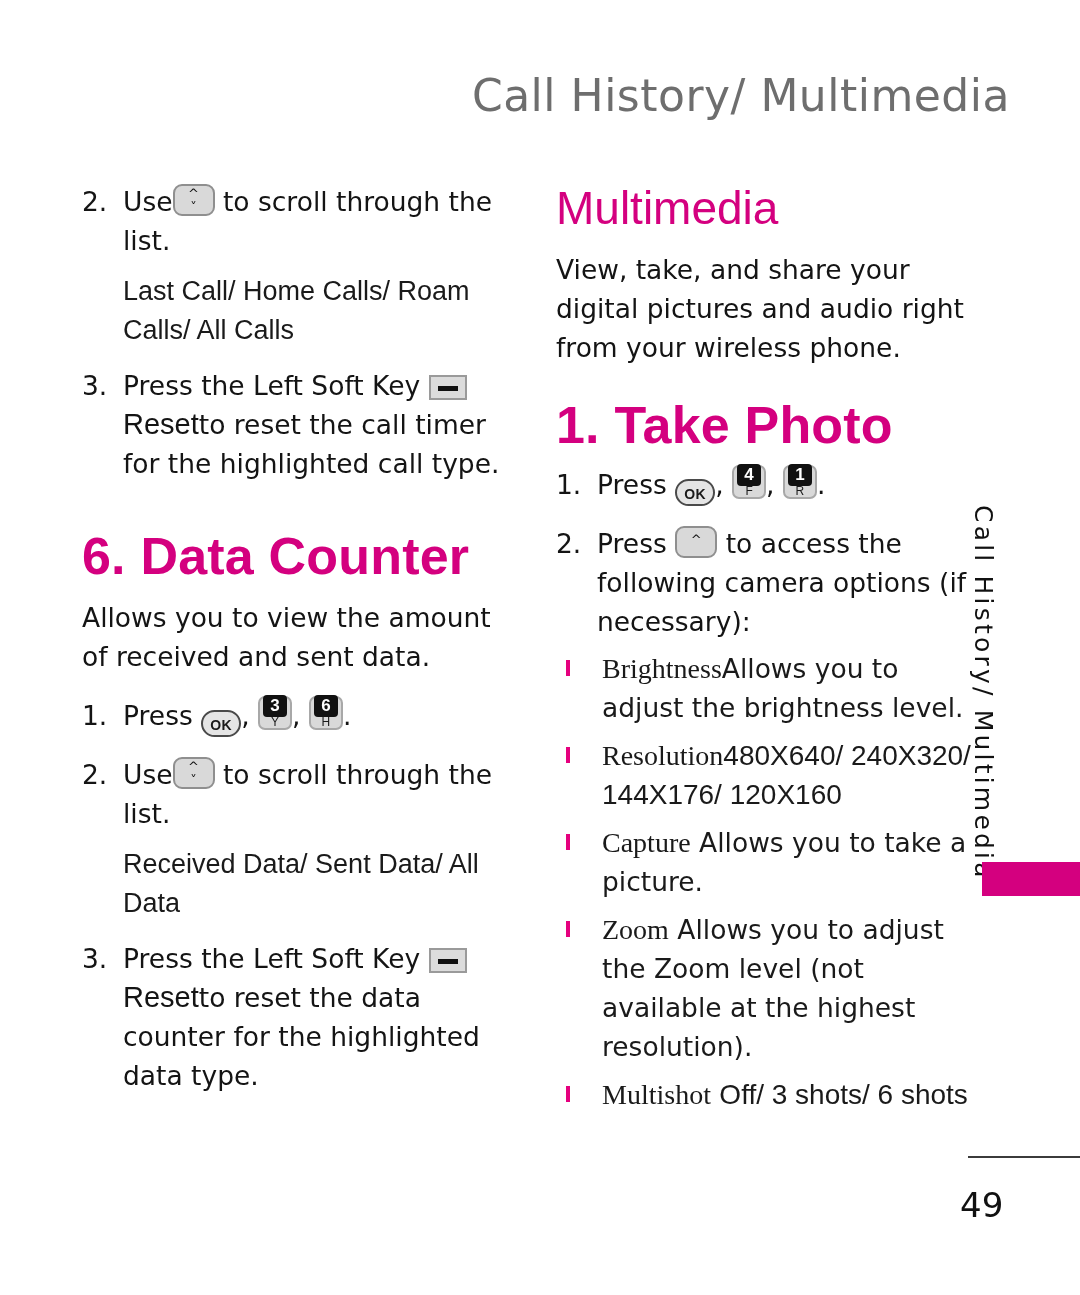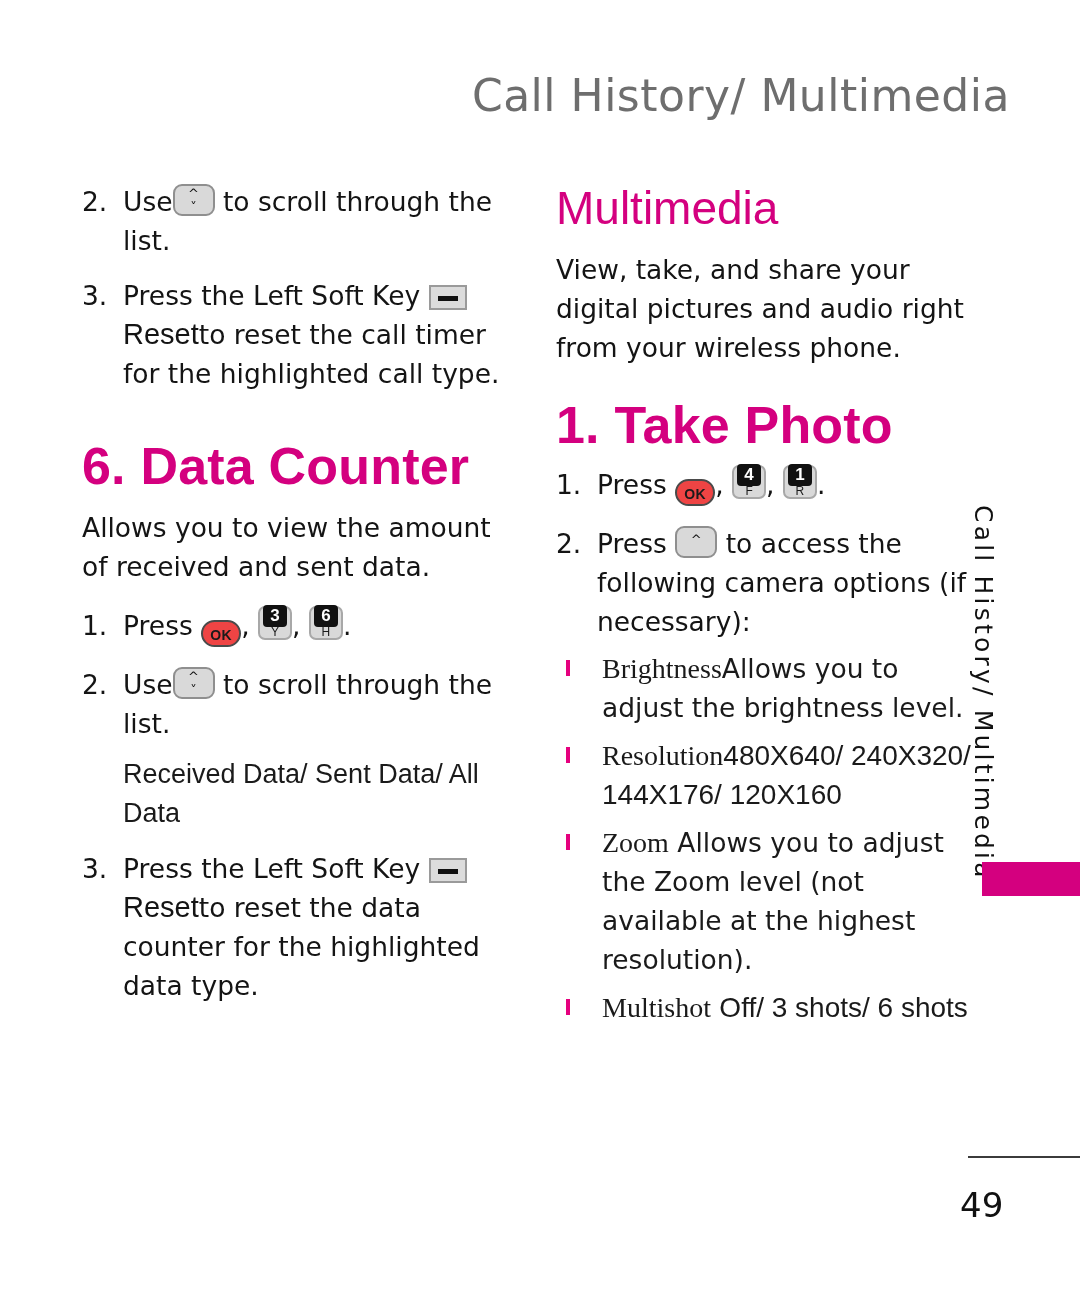--- a/index.html
+++ b/index.html
@@ -90,21 +90,21 @@
   
   .key {
     display: inline-block;
     vertical-align: -5px;
   }
   
   .key-ok {
     width: 40px; height: 27px;
     border: 2px solid #4a4a4a;
     border-radius: 14px;
-    background: #ef4444;
+    background: #e5e5e5;
     font-family: "Liberation Sans", sans-serif;
     font-size: 14px;
     font-weight: 700;
     color: #1a1a1a;
     text-align: center;
     line-height: 26px;
     letter-spacing: 0.5px;
     box-sizing: border-box;
   }
   
@@ -256,20 +256,21 @@
 <body>
 
 <div class="page-header">Call History/ Multimedia</div>
 
 <div class="col col-left">
 
   <div class="step body-text">
     <span class="num">2.</span><span>Use</span><span class="key key-nav"><span class="ar ar-up">^</span><span class="ar ar-down">˅</span></span> <span>to scroll through the list.</span>
   </div>
 
+  <div class="opt-line" style="margin-top:12px;">Last Call/ Home Calls/ Roam Calls/ All Calls</div>
 
   <div class="step body-text" style="margin-top:16px;">
     <span class="num">3.</span><span>Press the Left Soft Key</span> <span class="key key-soft"><span class="dash"></span></span>
     <span class="alt-font" style="font-size:29px;">Reset</span><span>to reset the call timer for the highlighted call type.</span>
   </div>
 
   <div class="h-section" style="margin-top:49px;">6. Data Counter</div>
 
   <div class="body-text" style="margin-top:18px;">Allows you to view the amount of received and sent data.</div>
 
@@ -315,20 +316,23 @@
   <div class="bullets">
 
     <div class="bullet-item">
       <span class="tick"></span><span class="term">Brightness</span><span>Allows you to adjust the brightness level.</span>
     </div>
 
     <div class="bullet-item">
       <span class="tick"></span><span class="term">Resolution</span><span class="vals">480X640/ 240X320/ 144X176/ 120X160</span>
     </div>
 
+    <div class="bullet-item">
+      <span class="tick"></span><span class="term">Capture</span> <span>Allows you to take a picture.</span>
+    </div>
 
     <div class="bullet-item">
       <span class="tick"></span><span class="term">Zoom</span> <span>Allows you to adjust the Zoom level (not available at the highest resolution).</span>
     </div>
 
     <div class="bullet-item">
       <span class="tick"></span><span class="term">Multishot</span> <span class="vals">Off/ 3 shots/ 6 shots</span>
     </div>
 
   </div>

